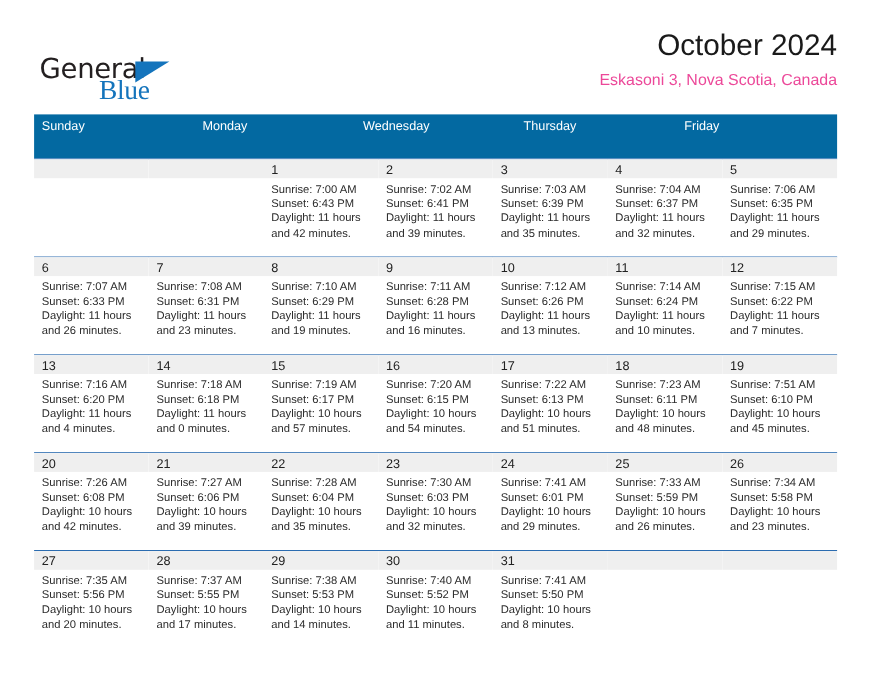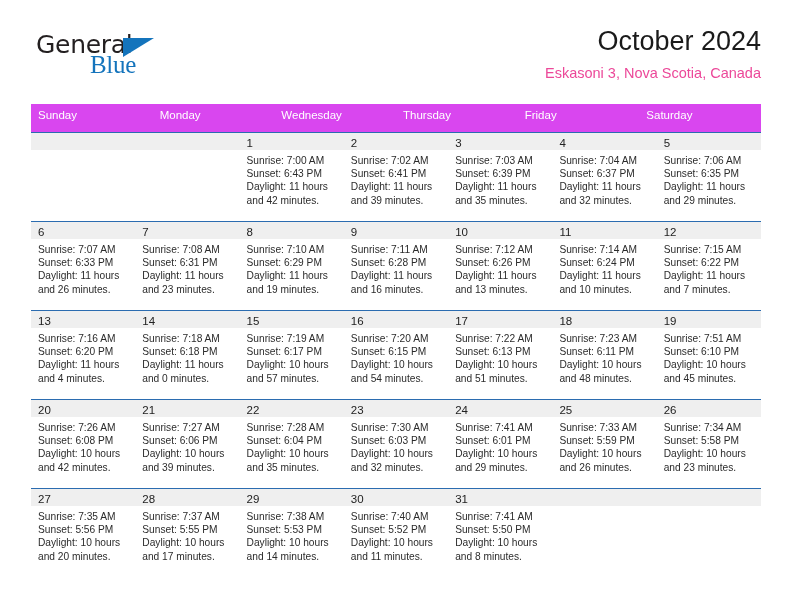--- a/index.html
+++ b/index.html
@@ -25,21 +25,21 @@
   .header {
     position: absolute;
     left: 31px;
     top: 24px;
     width: 730px;
     height: 72px;
   }
   .brand {
     position: absolute;
     left: 0;
-    top: 6px;
+    top: 24px;
     width: 200px;
     height: 56px;
   }
   .brand-general {
     position: absolute;
     left: 5px;
     top: 0px;
     font-size: 25px;
     font-weight: 400;
     letter-spacing: -0.3px;
@@ -90,22 +90,22 @@
 
   
   .calendar {
     position: absolute;
     left: 31px;
     top: 104px;
     width: 730px;
   }
   .weekdays {
     display: flex;
-    background: #d946ef;
-    height: 28px;
+    background: #0369a1;
+    height: 40px;
   }
   .weekday {
     flex: 1 1 0;
     color: #ffffff;
     font-size: 11.5px;
     line-height: 22px;
     padding-left: 7px;
     box-sizing: border-box;
     white-space: nowrap;
   }
@@ -172,21 +172,20 @@
   </div>
 
   <div class="calendar">
 
     <div class="weekdays">
       <div class="weekday">Sunday</div>
       <div class="weekday">Monday</div>
       <div class="weekday">Wednesday</div>
       <div class="weekday">Thursday</div>
       <div class="weekday">Friday</div>
-      <div class="weekday">Saturday</div>
     </div>
 
     <div class="week">
       <div class="day empty">
         <div class="daynum-bar"><span class="daynum"></span></div>
         <div class="info">
           <div></div>
           <div></div>
           <div></div>
           <div></div>

